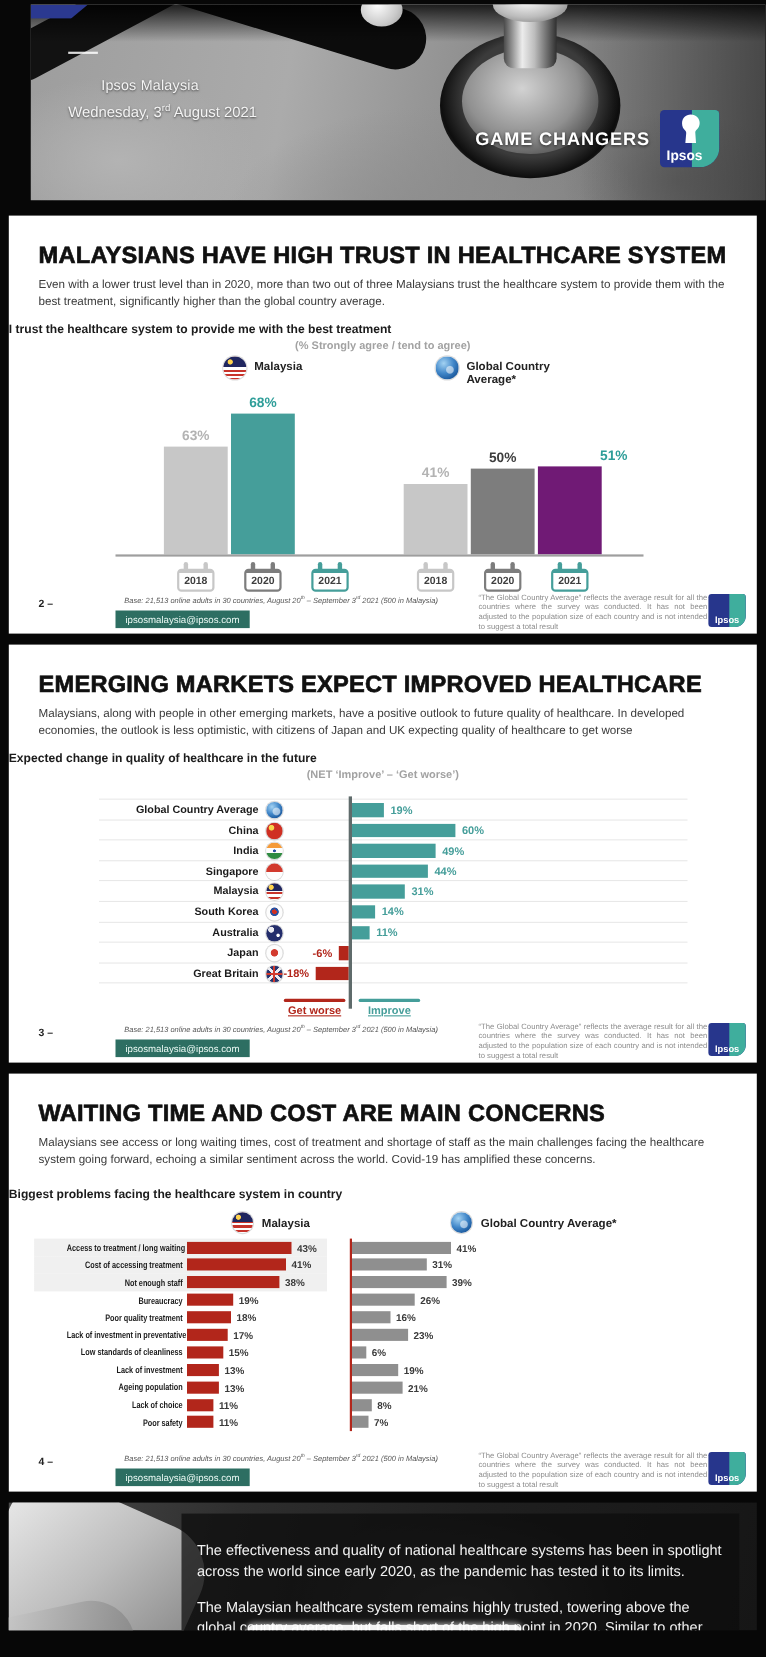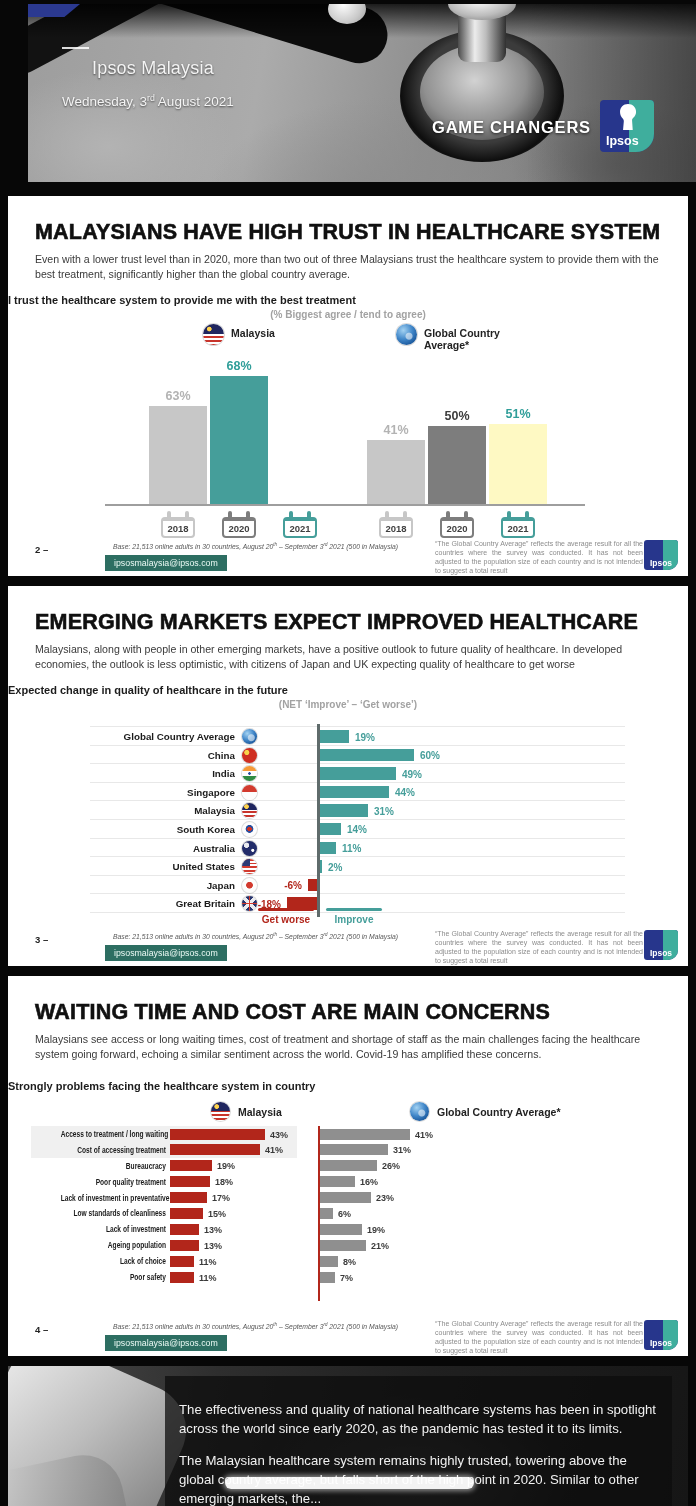--- a/index.html
+++ b/index.html
@@ -31,21 +31,21 @@
     background:radial-gradient(ellipse at 50% 45%, #3b3b3b 52%, #0e0e0e 70%, #2c2c2c 78%, #0f0f0f); }
   .steth-drum { position:absolute; left:392px; top:40px; width:124px; height:96px; border-radius:50%;
     background:radial-gradient(ellipse at 44% 38%, #d2d2d2, #909090 52%, #3d3d3d 88%); }
   .steth-stem { position:absolute; left:430px; top:-4px; width:48px; height:62px; border-radius:9px;
     background:linear-gradient(90deg,#4a4a4a,#ececec 35%,#bdbdbd 58%,#303030); }
   .steth-cap { position:absolute; left:420px; top:-16px; width:68px; height:32px; border-radius:50%;
     background:radial-gradient(ellipse at 45% 40%, #fafafa, #bcbcbc 55%, #6e6e6e); }
   .corner { position:absolute; left:0; top:0; width:52px; height:13px; background:#2b3990;
     clip-path:polygon(0 0,100% 0,70% 100%,0 100%); }
   .hrule { position:absolute; left:34px; top:43px; width:27px; height:2px; background:rgba(255,255,255,.85); }
-  .brand { position:absolute; left:34px; top:54px; color:#f4f4f4; font-size:18px; letter-spacing:.2px;
+  .brand { position:absolute; left:34px; top:66px; color:#f4f4f4; font-size:13px; letter-spacing:.2px;
     text-shadow:0 1px 2px rgba(0,0,0,.6);padding-left:30px; }
   .hdate { position:absolute; left:34px; top:90px; color:#f4f4f4; font-size:13.5px;
     text-shadow:0 1px 2px rgba(0,0,0,.6); }
   .tagline { position:absolute; left:404px; top:114px; color:#fff; font-size:16.5px; font-weight:bold;
     letter-spacing:.8px; text-shadow:0 1px 3px rgba(0,0,0,.7); }
   .ipsos-logo { position:absolute; left:572px; top:96px; width:54px; height:52px;
     background:#27368c; border-radius:4px 4px 18px 4px; overflow:hidden; }
   .ipsos-logo .teal { position:absolute; right:0; top:0; width:46%; height:100%; background:#3fae9d; }
   .ipsos-logo svg { position:absolute; left:17px; top:3px; width:22px; height:28px; }
   .ipsos-logo .txt { position:absolute; left:6px; bottom:4px; color:#fff; font-weight:bold; font-size:12.5px; }
@@ -106,21 +106,21 @@
   .nrow { position:relative; height:18.6px; border-bottom:1px solid #e8e8e8; }
   .nlabel { position:absolute; left:0; top:4px; width:145px; text-align:right; font-size:9.8px; font-weight:bold; color:#1b1b1b; }
   .nflag { position:absolute; left:152px; top:2px; }
   .naxis { position:absolute; left:227px; top:-3px; width:2.5px; height:193px; background:#5f6b6b; }
   .nbar { position:absolute; top:3px; height:12.5px; }
   .nval { position:absolute; top:4.5px; font-size:10px; font-weight:bold; }
   .net-legend { position:absolute; left:250px; top:322px; display:flex; gap:12px; }
   .leg-item { display:flex; flex-direction:column; align-items:center; gap:3px; }
   .leg-line { width:56px; height:3px; border-radius:2px; }
   .leg-worse { background:#b2261b; } .leg-improve { background:#459e9a; }
-  .leg-item span { font-size:10px; font-weight:bold; }
+  .leg-item span { font-size:10px; font-weight:bold;text-decoration:underline; }
   .leg-item .t-worse { color:#b2261b; } .leg-item .t-improve { color:#459e9a; }
 
   
   .p-colhead { position:absolute; top:126px; display:flex; align-items:center; gap:8px;
     font-size:10.5px; font-weight:bold; color:#222; }
   .p-colhead .flag { width:19px; height:19px; }
   #prob-rows { position:absolute; left:23px; top:150px; width:645px; }
   .prow { position:relative; height:15.9px; }
   .prow.hl { background:linear-gradient(to right, #f0f0f0 0 266px, transparent 266px); }
   .plabel { position:absolute; left:0; top:3px; width:135px; text-align:right; font-size:8.5px; font-weight:bold;
@@ -136,21 +136,21 @@
   .pbase { position:absolute; left:105px; top:1px; font-size:6.8px; font-style:italic; color:#565656; white-space:nowrap; }
   .pemail { position:absolute; left:97px; top:13px; background:#2d6e62; color:#ecfaf5; font-size:8.8px; padding:3px 9px; }
   .pnote { position:absolute; left:427px; top:-3px; width:208px; font-size:7px; color:#8c8c8c;
     text-align:justify; line-height:9px; }
   .plogo { position:absolute; right:10px; top:-2px; width:34px; height:30px; background:#27368c;
     border-radius:3px 3px 10px 3px; overflow:hidden; display:flex; align-items:flex-end; justify-content:center; }
   .plogo .teal { position:absolute; right:0; top:0; width:44%; height:100%; background:#3fae9d; }
   .plogo .txt { position:relative; color:#fff; font-weight:bold; font-size:8.5px; padding-bottom:2px; }
 
   
-  .outro { position:absolute; left:8px; top:1366px; width:680px; height:140px; overflow:hidden;
+  .outro { position:absolute; left:8px; top:1366px; width:680px; height:116px; overflow:hidden;
     background:radial-gradient(220px 120px at 60% 80%, #3c3c3c, transparent 70%),
       linear-gradient(100deg,#4c4c4c,#2e2e2e 30%,#202020 60%,#161616); }
   .arm { position:absolute; left:-46px; top:-10px; width:190px; height:280px; border-radius:46px;
     transform:rotate(24deg);
     background:linear-gradient(115deg,#ececec,#bdbdbd 40%,#8a8a8a 75%,#6f6f6f); }
   .arm2 { position:absolute; left:-30px; top:96px; width:150px; height:120px; border-radius:40px;
     transform:rotate(-12deg); background:linear-gradient(115deg,#d8d8d8,#9f9f9f 60%,#7b7b7b); }
   .outro-box { position:absolute; left:157px; top:10px; width:507px; height:140px;
     background:rgba(12,12,12,.74); padding:24px 14px 0 14px; }
   .outro-box p { color:#f1f1f1; font-size:13.2px; line-height:19px; }
@@ -182,21 +182,21 @@
         <path d="M10 1c4.4 0 7.5 3.2 7.5 7.2 0 2.6-1.2 4.3-2.6 5.6-.9.8-1.2 1.6-1.1 2.7l.6 8.5h-9l.7-7.9c.1-1-.2-1.8-1-2.7C3.7 13 2.6 11.2 2.6 8.4 2.6 4.2 5.6 1 10 1z" fill="#ffffff"></path>
       </svg>
     <div class="txt">Ipsos</div>
   </div>
 </div>
 
 <div class="card" id="slide-trust">
   <div class="s-title">MALAYSIANS HAVE HIGH TRUST IN HEALTHCARE SYSTEM</div>
   <div class="s-body">Even with a lower trust level than in 2020, more than two out of three Malaysians trust the healthcare system to provide them with the best treatment, significantly higher than the global country average.</div>
   <div class="c-title">I trust the healthcare system to provide me with the best treatment</div>
-  <div class="c-sub">(% Biggest agree / tend to agree)</div>
+  <div class="c-sub">(% Strongly agree / tend to agree)</div>
   <div id="trust-chart">
       <div class="tgroup" style="left: 141px;">
         <div class="tg-head">
           <span class="flag f-malaysia"></span>
           <div class="tg-name">Malaysia</div>
         </div>
         <div class="tg-bars">
           <div class="tbar" style="height: 98px; background: rgb(199, 199, 199);">
             <div class="tval" style="color: rgb(179, 179, 179);">63%</div>
           </div>
@@ -221,21 +221,21 @@
           <span class="flag f-globe"></span>
           <div class="tg-name">Global Country Average*</div>
         </div>
         <div class="tg-bars">
           <div class="tbar" style="height: 64px; background: rgb(199, 199, 199);">
             <div class="tval" style="color: rgb(179, 179, 179);">41%</div>
           </div>
           <div class="tbar" style="height: 78px; background: rgb(125, 125, 125);">
             <div class="tval" style="color: rgb(61, 61, 61);">50%</div>
           </div>
-          <div class="tbar" style="height: 80px; background: #fef9c3;">
+          <div class="tbar" style="height: 80px; background: #701a75; padding-left: 40px;">
             <div class="tval" style="color: rgb(47, 158, 153);">51%</div>
           </div>
         </div>
       </div>
       <div class="tcals" style="left: 359px;">
         <div class="tcal-cell">
           <div class="cal" style="--c: #c7c7c7; border-color: rgb(199, 199, 199);">2018</div>
         </div>
         <div class="tcal-cell">
           <div class="cal" style="--c: #7d7d7d; border-color: rgb(125, 125, 125);">2020</div>
@@ -298,26 +298,20 @@
         <div class="nlabel">South Korea</div>
         <span class="nflag flag f-south-korea"></span>
         <div class="nbar" style="left: 229px; width: 22px; background: rgb(69, 158, 154);"></div>
         <div class="nval" style="left: 257px; color: rgb(69, 158, 154);">14%</div>
       </div>
       <div class="nrow">
         <div class="nlabel">Australia</div>
         <span class="nflag flag f-australia"></span>
         <div class="nbar" style="left: 229px; width: 17px; background: rgb(69, 158, 154);"></div>
         <div class="nval" style="left: 252px; color: rgb(69, 158, 154);">11%</div>
-      </div>
-      <div class="nrow">
-        <div class="nlabel">United States</div>
-        <span class="nflag flag f-united-states"></span>
-        <div class="nbar" style="left: 229px; width: 3px; background: rgb(69, 158, 154);"></div>
-        <div class="nval" style="left: 238px; color: rgb(69, 158, 154);">2%</div>
       </div>
       <div class="nrow">
         <div class="nlabel">Japan</div>
         <span class="nflag flag f-japan"></span>
         <div class="nbar" style="left: 218px; width: 9px; background: rgb(178, 38, 27);"></div>
         <div class="nval" style="left: 176px; width: 36px; text-align: right; color: rgb(178, 38, 27);">-6%</div>
       </div>
       <div class="nrow">
         <div class="nlabel">Great Britain</div>
         <span class="nflag flag f-great-britain"></span>
@@ -344,21 +338,21 @@
     <div class="plogo">
         <div class="teal"></div>
         <div class="txt">Ipsos</div>
       </div>
   </div>
 </div>
 
 <div class="card" id="slide-problems">
   <div class="s-title">WAITING TIME AND COST ARE MAIN CONCERNS</div>
   <div class="s-body">Malaysians see access or long waiting times, cost of treatment and shortage of staff as the main challenges facing the healthcare system going forward, echoing a similar sentiment across the world. Covid-19 has amplified these concerns.</div>
-  <div class="c-title" style="top:104px">Strongly problems facing the healthcare system in country</div>
+  <div class="c-title" style="top:104px">Biggest problems facing the healthcare system in country</div>
   <div class="p-colhead" style="left:203px">
     <span class="flag f-malaysia"></span>
     <span>Malaysia</span>
   </div>
   <div class="p-colhead" style="left:402px">
     <span class="flag f-globe"></span>
     <span>Global Country Average*</span>
   </div>
   <div id="prob-rows">
       <div class="prow hl">
@@ -367,20 +361,27 @@
         <div class="pval" style="left: 239px;">43%</div>
         <div class="pbarg" style="width: 90px;"></div>
         <div class="pval" style="left: 384px;">41%</div>
       </div>
       <div class="prow hl">
         <div class="plabel">Cost of accessing treatment</div>
         <div class="pbarm" style="width: 90px;"></div>
         <div class="pval" style="left: 234px;">41%</div>
         <div class="pbarg" style="width: 68px;"></div>
         <div class="pval" style="left: 362px;">31%</div>
+      </div>
+      <div class="prow hl">
+        <div class="plabel">Not enough staff</div>
+        <div class="pbarm" style="width: 84px;"></div>
+        <div class="pval" style="left: 228px;">38%</div>
+        <div class="pbarg" style="width: 86px;"></div>
+        <div class="pval" style="left: 380px;">39%</div>
       </div>
       <div class="prow">
         <div class="plabel">Bureaucracy</div>
         <div class="pbarm" style="width: 42px;"></div>
         <div class="pval" style="left: 186px;">19%</div>
         <div class="pbarg" style="width: 57px;"></div>
         <div class="pval" style="left: 351px;">26%</div>
       </div>
       <div class="prow">
         <div class="plabel">Poor quality treatment</div>

